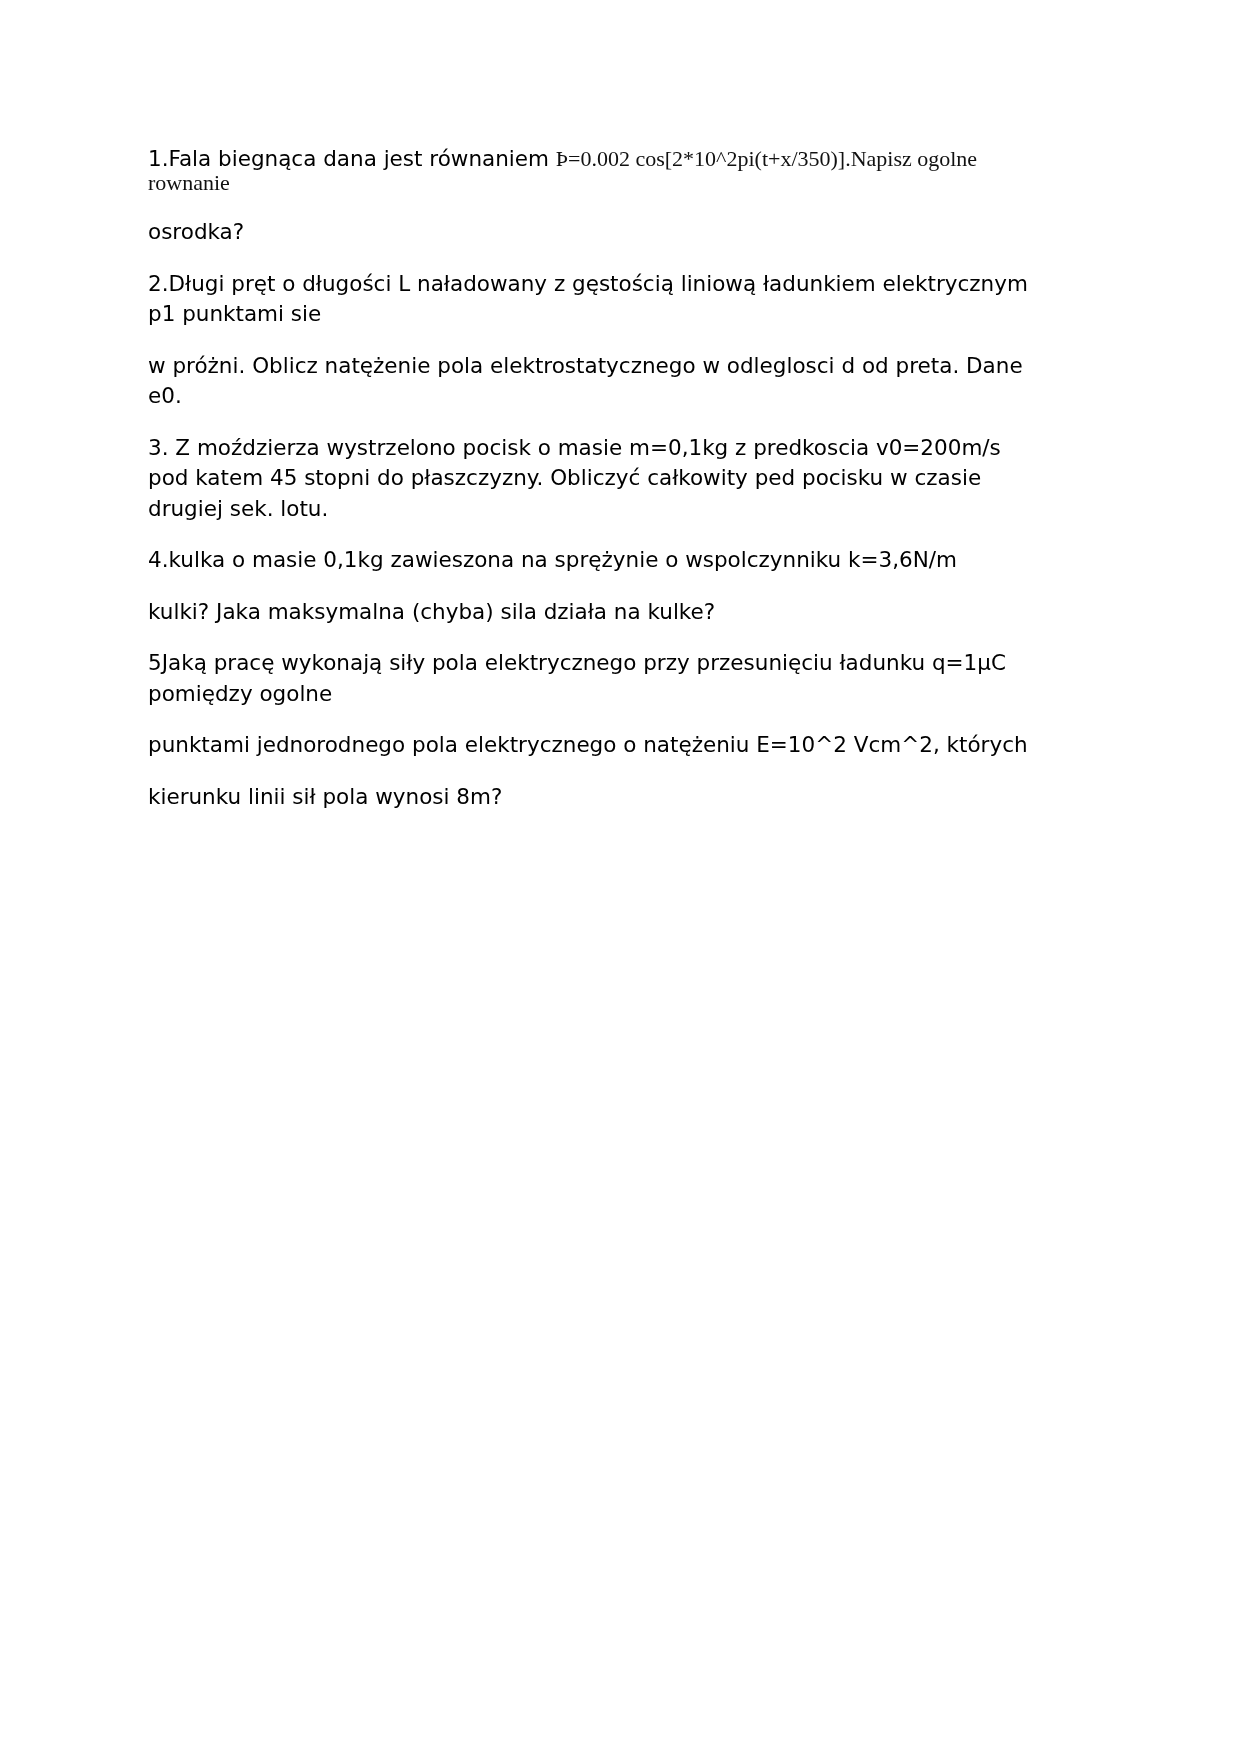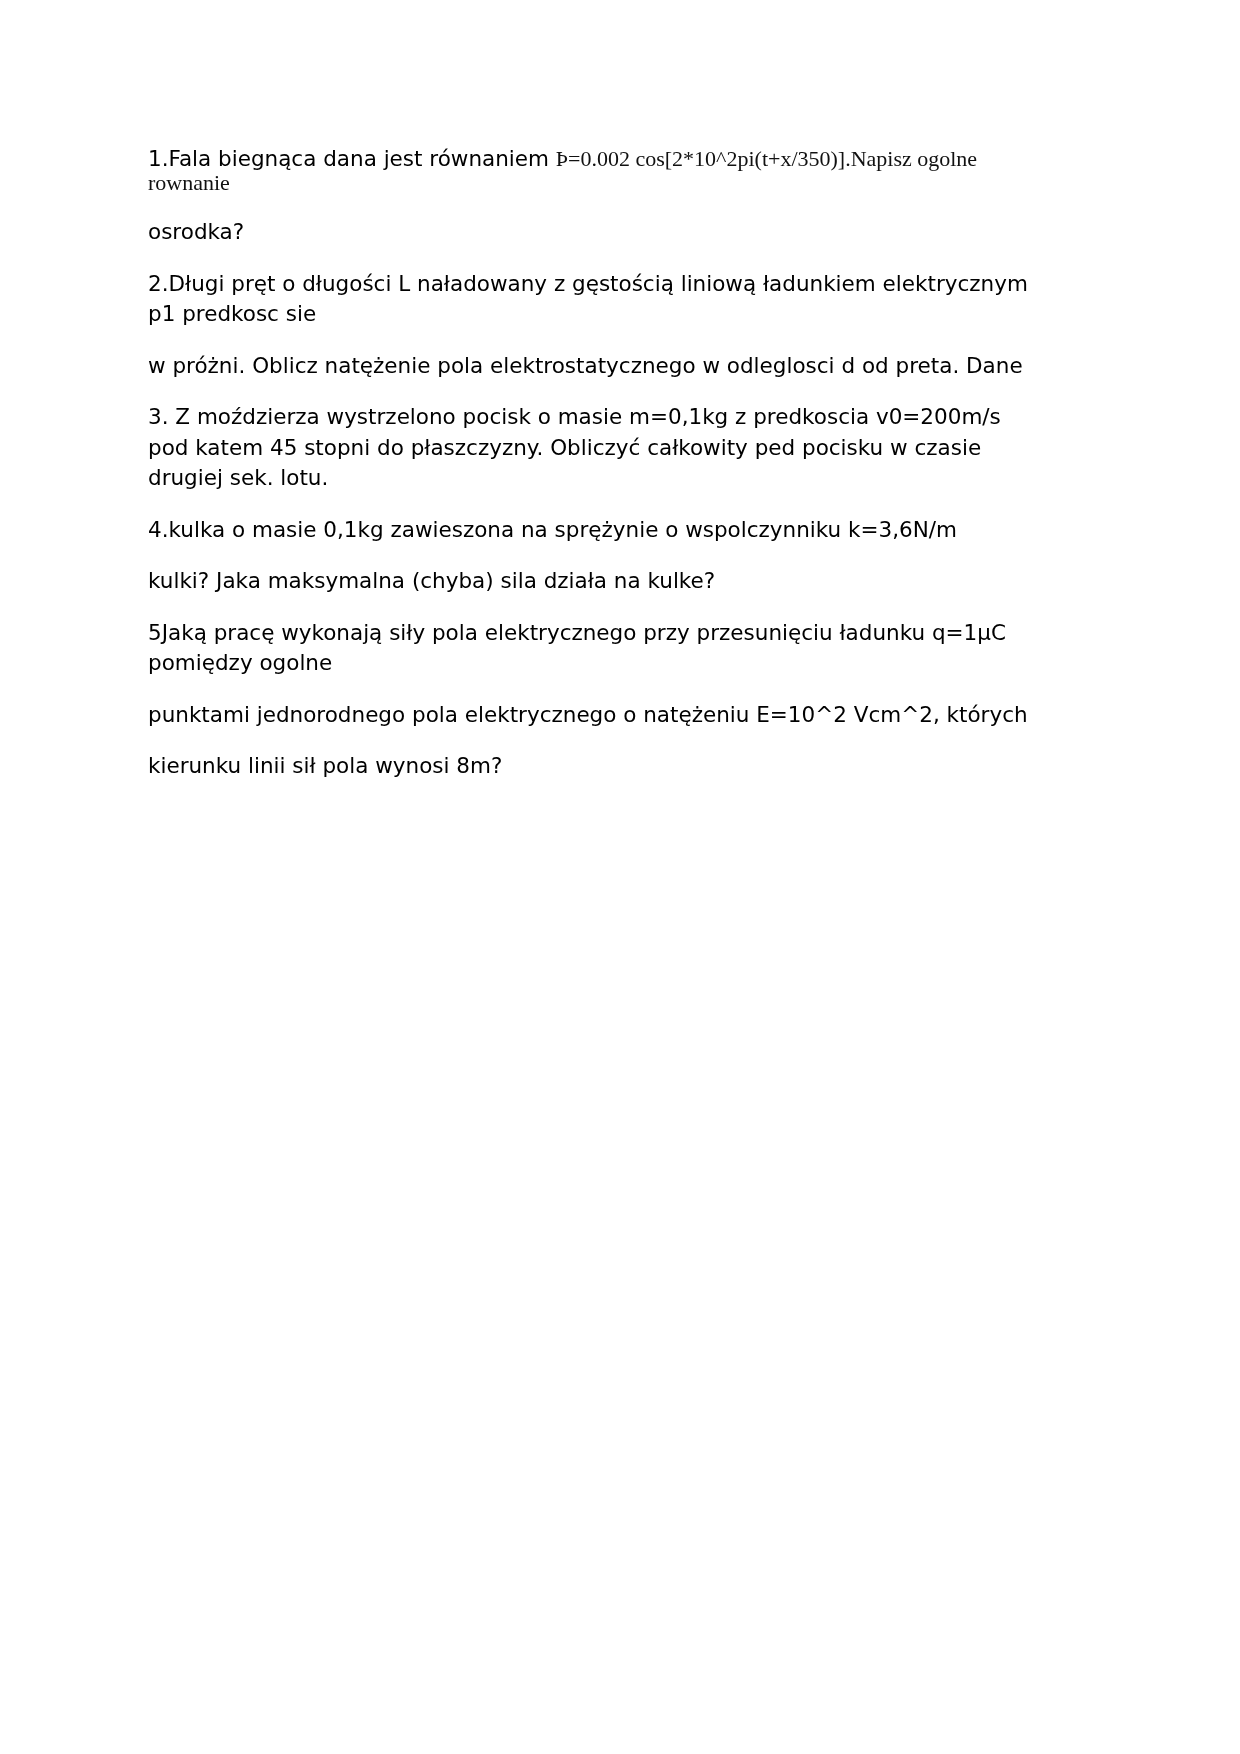--- a/index.html
+++ b/index.html
@@ -64,25 +64,26 @@
       <span class="line line-first"><span>1.Fala biegnąca dana jest równaniem </span><span class="sans-small">Þ=0.002 cos[2*10^2pi(t+x/350)].Napisz ogolne</span></span>
       <span class="line line-small-row"><span class="sans-small">rownanie</span></span>
     </p>
 
     <p class="para">
       <span class="line">osrodka?</span>
     </p>
 
     <p class="para">
       <span class="line">2.Długi pręt o długości L naładowany z gęstością liniową ładunkiem elektrycznym</span>
-      <span class="line">p1 predkosc sie</span>
+      <span class="line">p1 punktami sie</span>
     </p>
 
     <p class="para">
       <span class="line">w próżni. Oblicz natężenie pola elektrostatycznego w odleglosci d od preta. Dane</span>
+      <span class="line">e0.</span>
     </p>
 
     <p class="para">
       <span class="line">3. Z moździerza wystrzelono pocisk o masie m=0,1kg z predkoscia v0=200m/s</span>
       <span class="line">pod katem 45 stopni do płaszczyzny. Obliczyć całkowity ped pocisku w czasie</span>
       <span class="line">drugiej sek. lotu.</span>
     </p>
 
     <p class="para">
       <span class="line">4.kulka o masie 0,1kg zawieszona na sprężynie o wspolczynniku k=3,6N/m</span>

